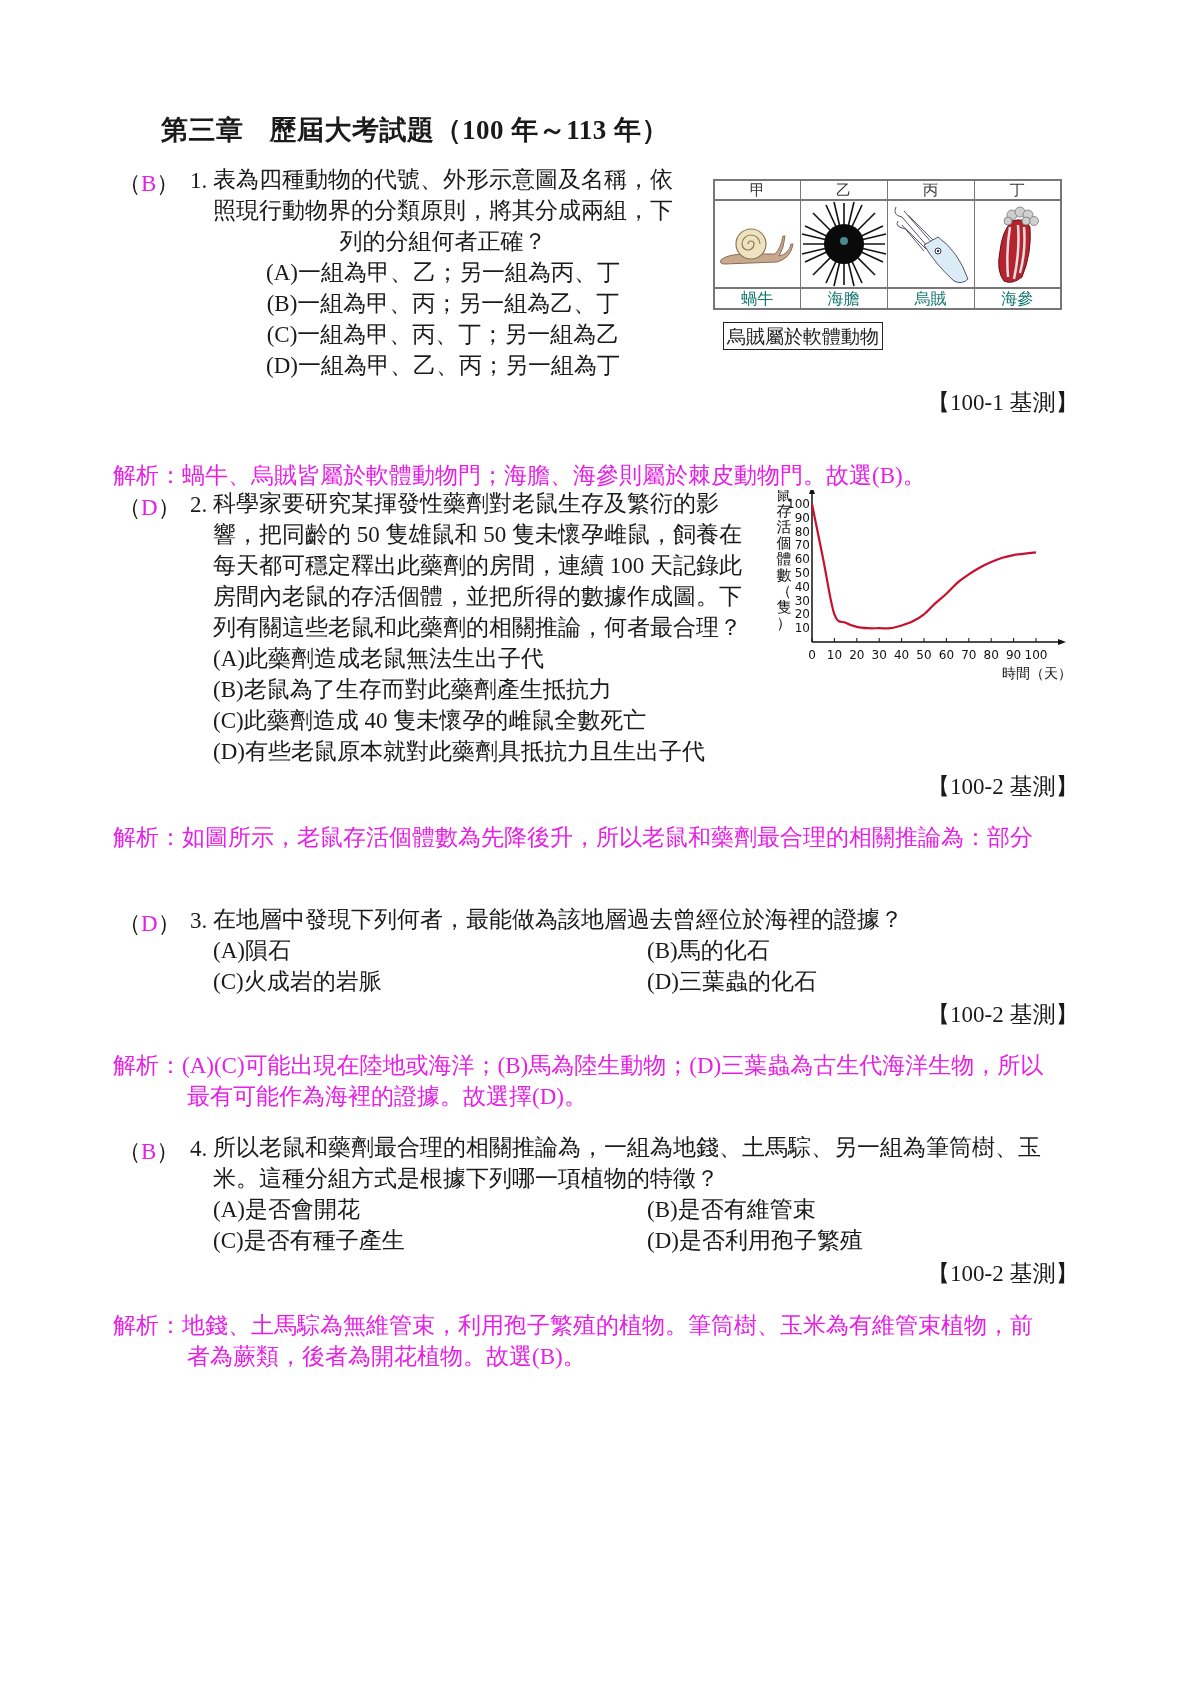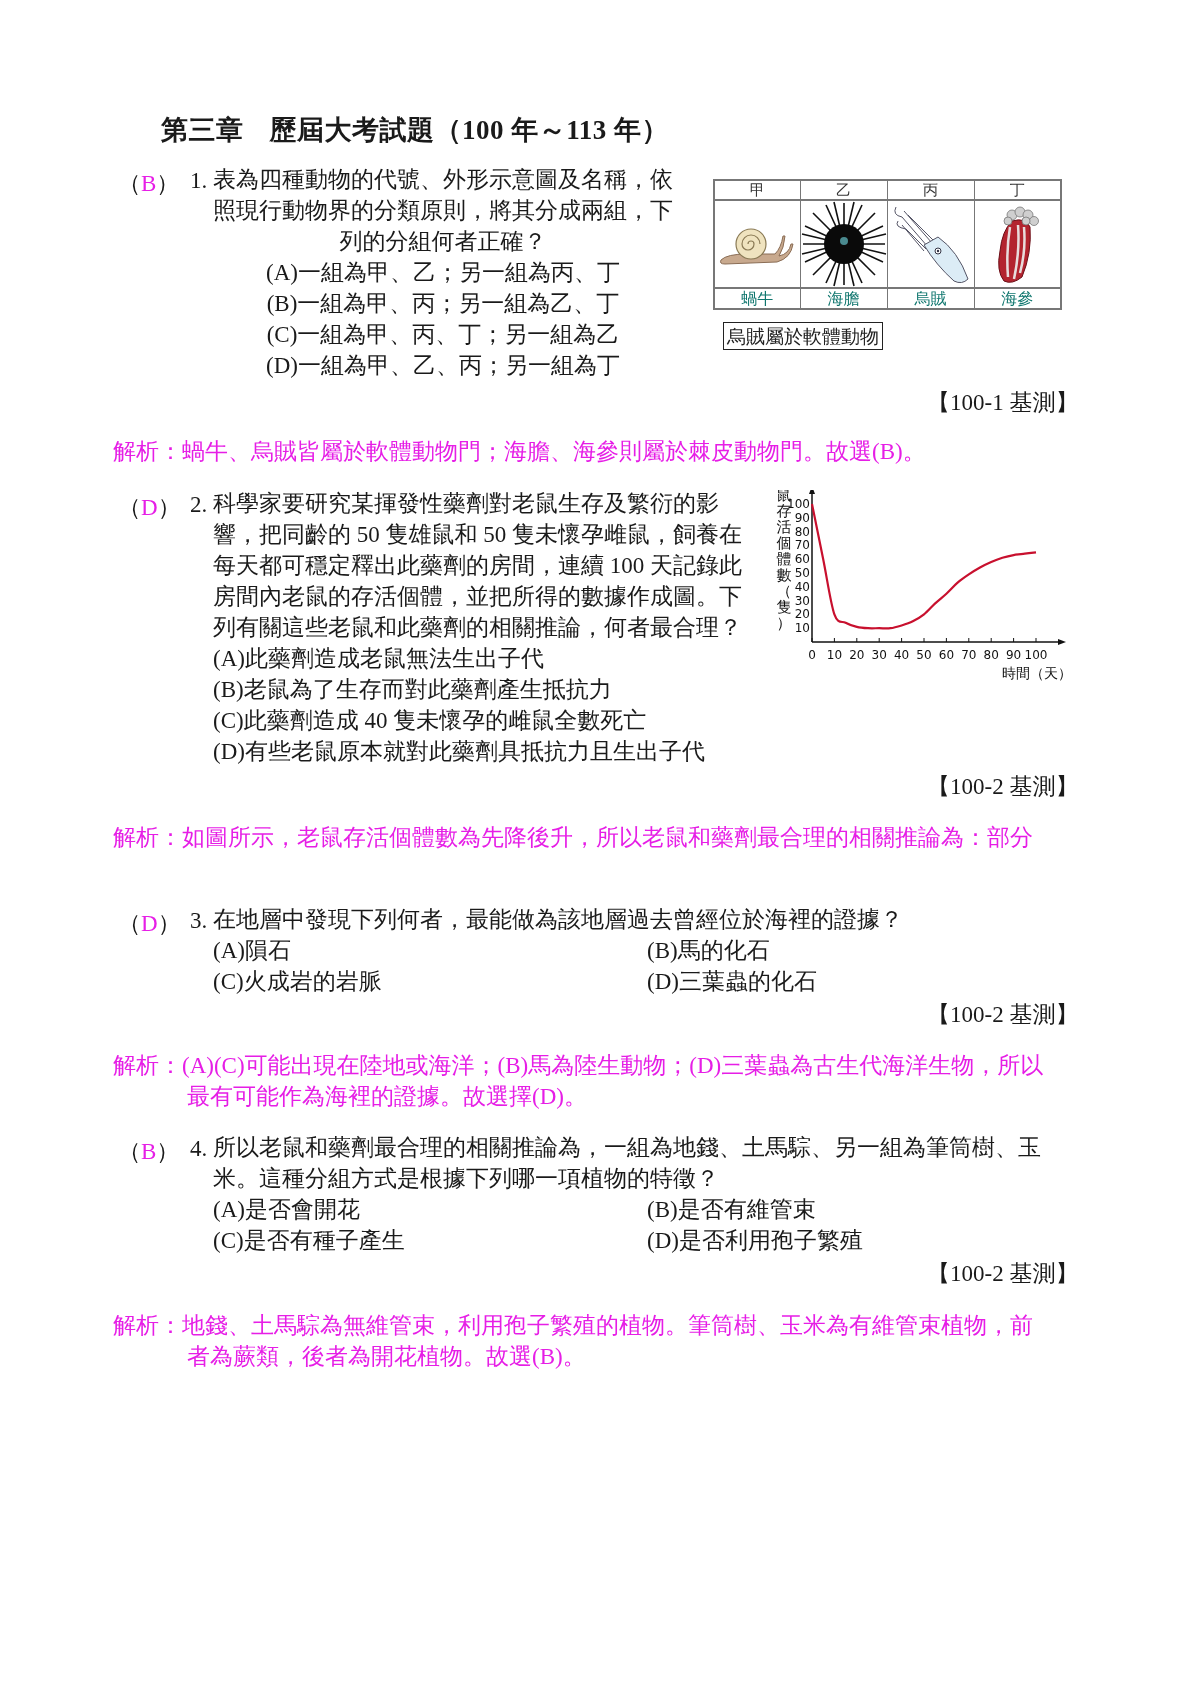--- a/index.html
+++ b/index.html
@@ -112,21 +112,21 @@
   </div>
 
   <div class="nm">蝸牛</div>
   <div class="nm">海膽</div>
   <div class="nm">烏賊</div>
   <div class="nm last">海參</div>
 </div>
 <div class="abs note-box">烏賊屬於軟體動物</div>
 
 <div class="abs source" style="left:927px; top:387px;">【100-1 基測】</div>
-<div class="abs analysis" style="left:113px; top:436px;">
+<div class="abs analysis" style="left:113px; top:460px;">
   <div>解析：蝸牛、烏賊皆屬於軟體動物門；海膽、海參則屬於棘皮動物門。故選(B)。</div>
 </div>
 
 <div class="abs ans-mark" style="left:118px; top:492px;">（<span class="ans">D</span>）</div>
 <div class="abs qnum" style="left:190px; top:492px;">2.</div>
 <div class="abs" style="left:213px; top:488px;">
   <div class="line">科學家要研究某揮發性藥劑對老鼠生存及繁衍的影</div>
   <div class="line">響，把同齡的 50 隻雄鼠和 50 隻未懷孕雌鼠，飼養在</div>
   <div class="line">每天都可穩定釋出此藥劑的房間，連續 100 天記錄此</div>
   <div class="line">房間內老鼠的存活個體，並把所得的數據作成圖。下</div>

